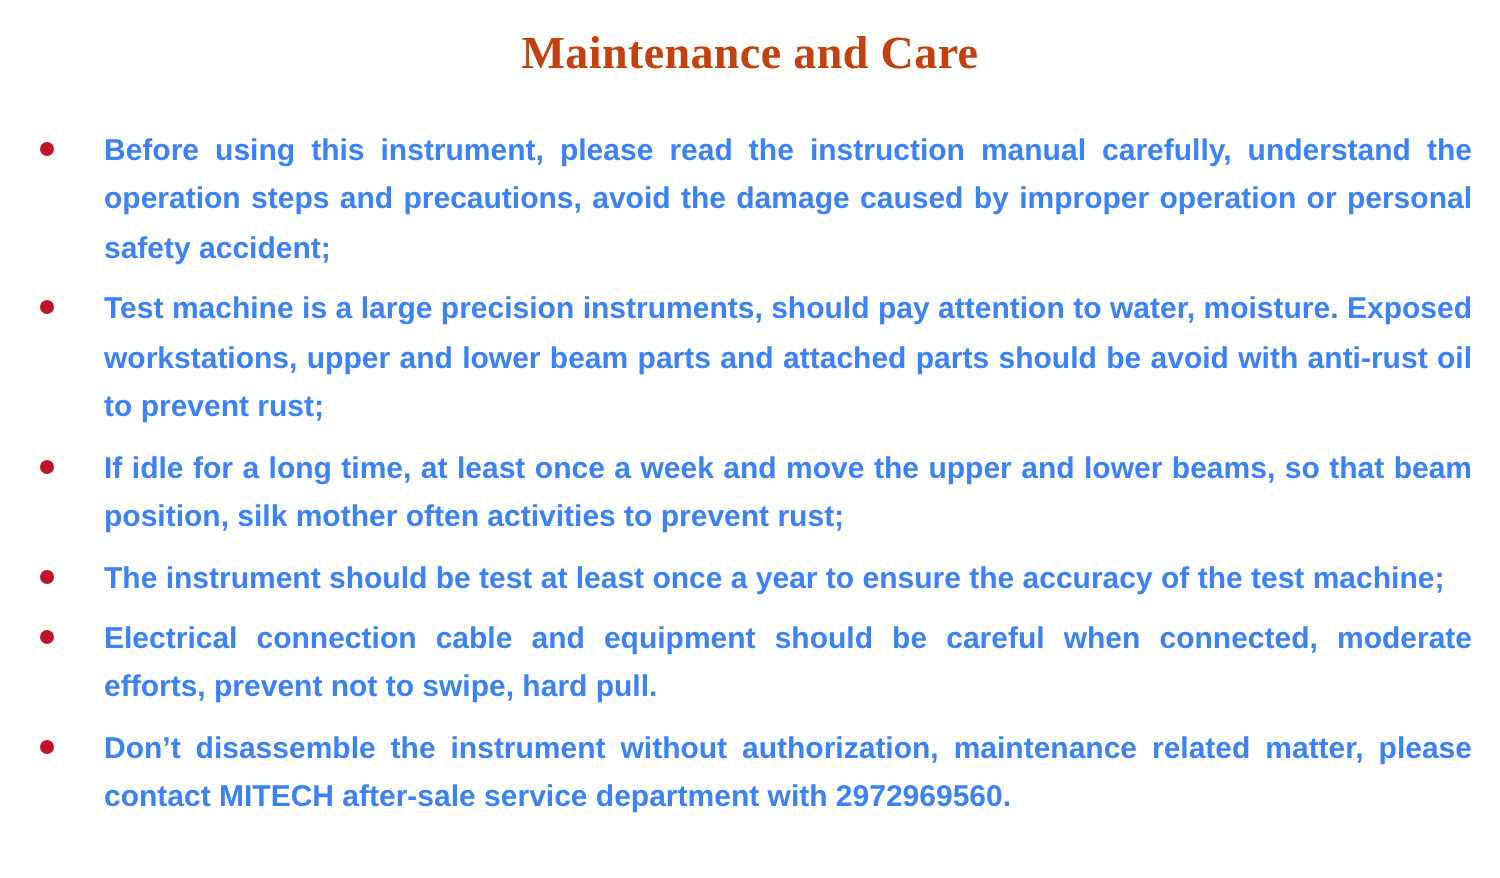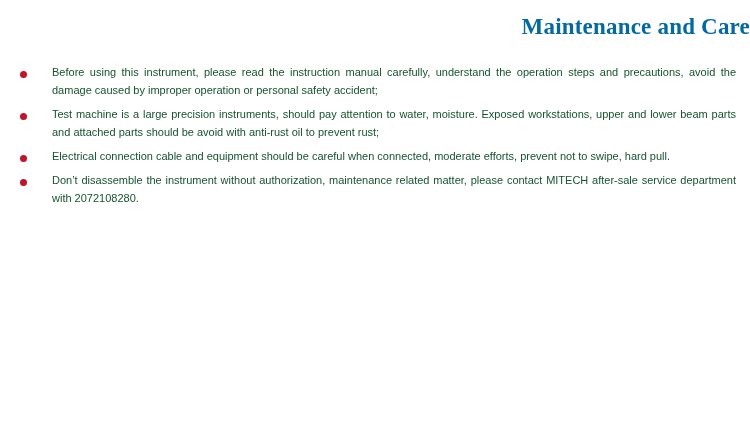--- a/index.html
+++ b/index.html
@@ -14,47 +14,48 @@
     color: #231f20;
     overflow: hidden;
   }
   .page {
     width: 750px;
     height: 439px;
     box-sizing: border-box;
     position: relative;
   }
   .doc-title {
-    text-align: right;
+    text-align: center;
     font-family: "Liberation Serif", serif;
     font-weight: bold;
     font-size: 23px;
-    color: #0369a1;
+    color: #c2410c;
     margin: 0;
     padding-top: 14px;
     letter-spacing: 0.2px;
   }
   .bullet-list {
     list-style: none;
     margin: 0;
     padding: 0;
     position: absolute;
     top: 64px;
     left: 16px;
     right: 14px;
   }
   .bullet-item {
     position: relative;
     padding-left: 36px;
     margin-bottom: 6px;
-    font-size: 11px;
+    font-size: 15px;
     line-height: 1.63;
-    color: #14532d;
+    color: #3b82f6;
     text-align: justify;
     text-justify: inter-word;
+    font-weight: bold;
   }
   .bullet-item:last-child {
     margin-bottom: 0;
   }
   .bullet-dot {
     position: absolute;
     left: 4px;
     top: 7px;
     width: 7px;
     height: 7px;
@@ -77,26 +78,34 @@
     <li class="bullet-item">
       <span class="bullet-dot"></span>
       <span class="bullet-text">Before using this instrument, please read the instruction manual carefully, understand the operation steps and precautions, avoid the damage caused by improper operation or personal safety accident;</span>
     </li>
 
     <li class="bullet-item">
       <span class="bullet-dot"></span>
       <span class="bullet-text">Test machine is a large precision instruments, should pay attention to water, moisture. Exposed workstations, upper and lower beam parts and attached parts should be avoid with anti-rust oil to prevent rust;</span>
     </li>
 
+    <li class="bullet-item">
+      <span class="bullet-dot"></span>
+      <span class="bullet-text">If idle for a long time, at least once a week and move the upper and lower beams, so that beam position, silk mother often activities to prevent rust;</span>
+    </li>
 
+    <li class="bullet-item">
+      <span class="bullet-dot"></span>
+      <span class="bullet-text">The instrument should be test at least once a year to ensure the accuracy of the test machine;</span>
+    </li>
 
     <li class="bullet-item">
       <span class="bullet-dot"></span>
       <span class="bullet-text">Electrical connection cable and equipment should be careful when connected, moderate efforts, prevent not to swipe, hard pull.</span>
     </li>
 
     <li class="bullet-item">
       <span class="bullet-dot"></span>
-      <span class="bullet-text">Don’t disassemble the instrument without authorization, maintenance related matter, please contact MITECH after-sale service department with 2072108280.</span>
+      <span class="bullet-text">Don’t disassemble the instrument without authorization, maintenance related matter, please contact MITECH after-sale service department with 2972969560.</span>
     </li>
 
   </ul>
 </div>
 
 </body></html>

